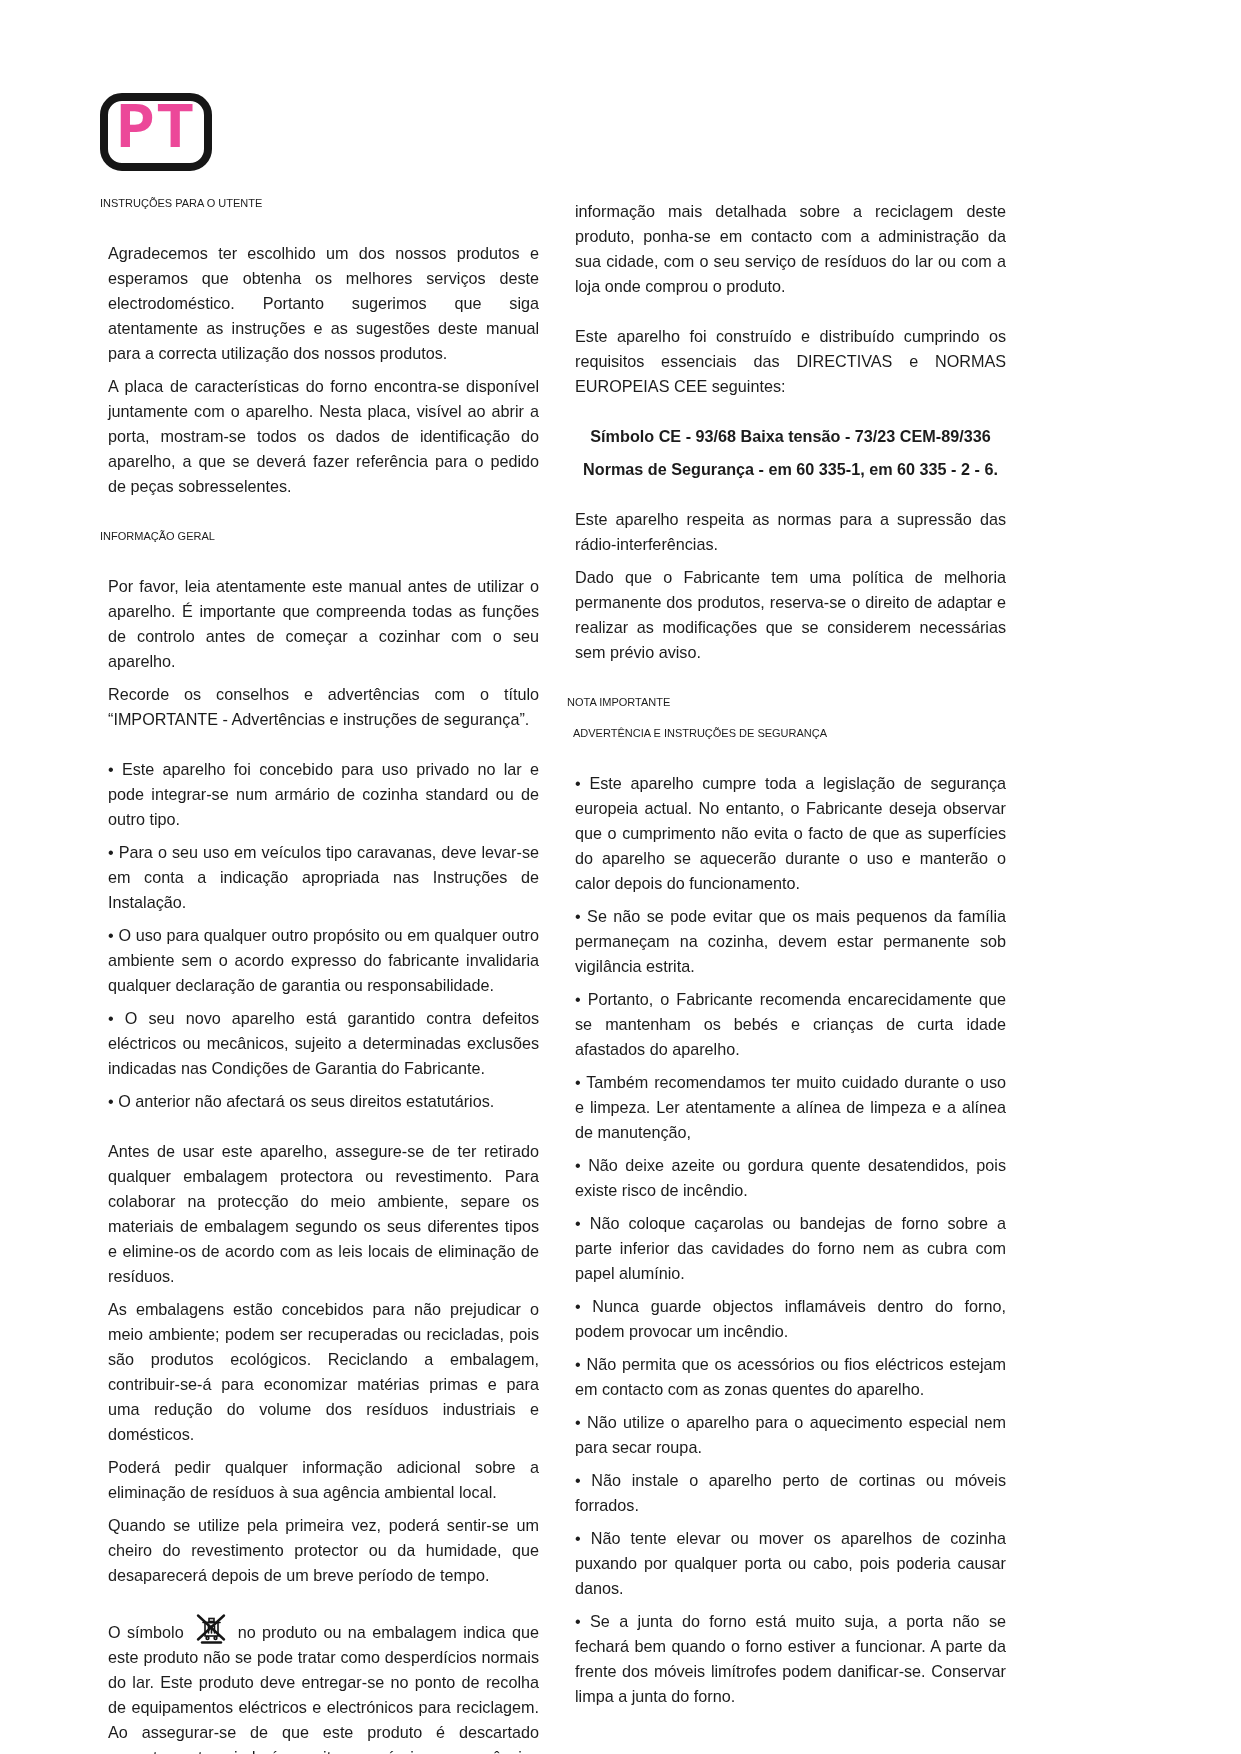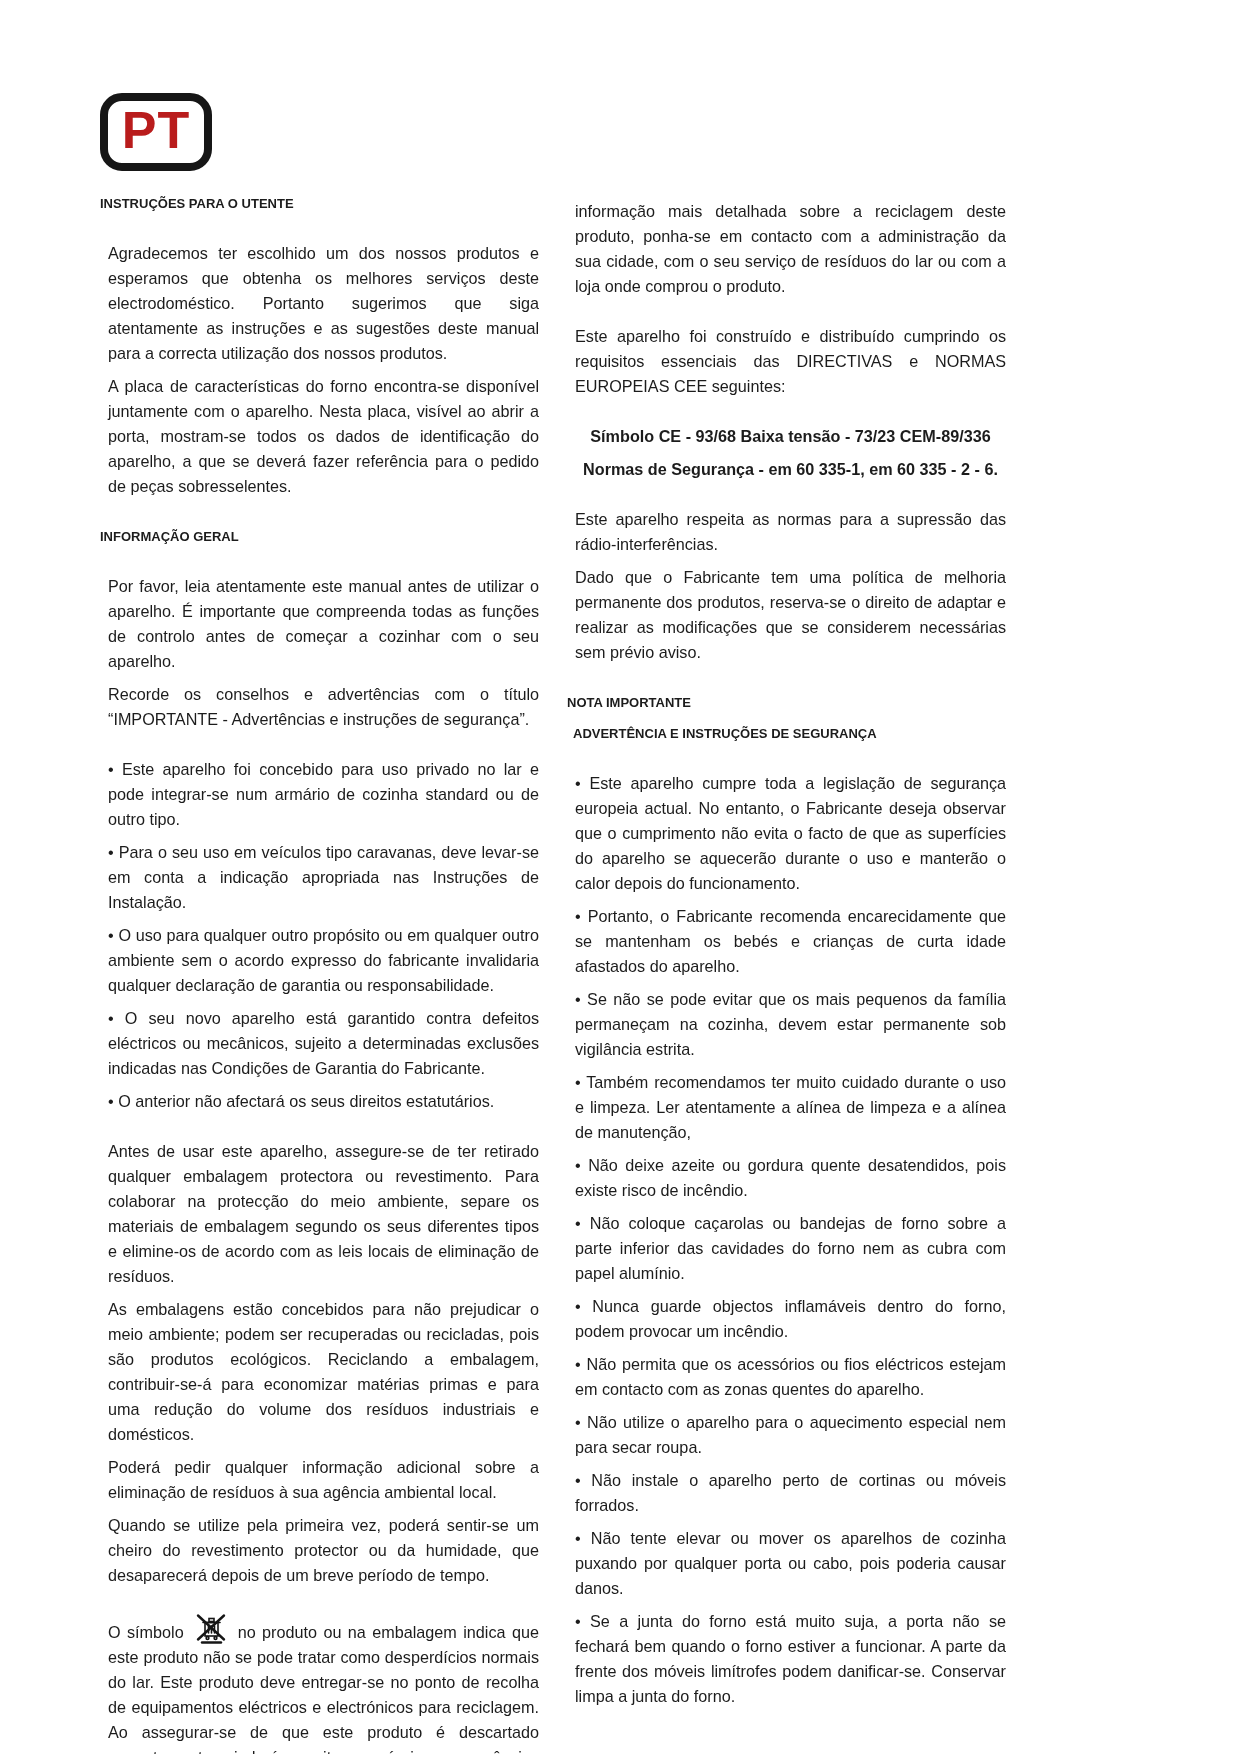--- a/index.html
+++ b/index.html
@@ -26,43 +26,44 @@
     width: 112px;
     height: 78px;
     border: 8px solid #161616;
     border-radius: 22px;
     display: flex;
     align-items: center;
     justify-content: center;
     margin: 0 0 20px 0;
   }
   .badge-text {
-    font-size: 52px;
+    font-size: 64px;
     font-weight: bold;
     letter-spacing: 1px;
-    color: #b91c1c;
+    color: #ec4899;
     line-height: 1;
     padding-bottom: 4px;
+    font-family: Liberation Mono, monospace;
   }
   .columns {
     display: flex;
     align-items: flex-start;
     gap: 20px;
     width: 914px;
   }
   .col {
     width: 447px;
     font-size: 16.2px;
     line-height: 25px;
     text-align: justify;
   }
   .col p { margin: 8px; }
   .heading {
-    font-size: 13px;
-    font-weight: bold;
+    font-size: 11px;
+    font-weight: normal;
     margin: 0 0 25px 0;
     line-height: 25px;
     text-align: left;
   }
   .heading.mid { margin: 25px 0; }
   .heading.tight { margin: 6px; }
   .heading.top-gap { margin: 25px 0 0 0; }
   .mt { margin-top: 25px !important; }
   .bold-line {
     font-weight: bold;
@@ -133,22 +134,22 @@
       <p class="mt bold-line">Símbolo CE - 93/68 Baixa tensão - 73/23 CEM-89/336</p>
       <p class="bold-line">Normas de Segurança - em 60 335-1, em 60 335 - 2 - 6.</p>
 
       <p class="mt">Este aparelho respeita as normas para a supressão das rádio-interferências.</p>
       <p>Dado que o Fabricante tem uma política de melhoria permanente dos produtos, reserva-se o direito de adaptar e realizar as modificações que se considerem necessárias sem prévio aviso.</p>
 
       <h2 class="heading tight top-gap">NOTA IMPORTANTE</h2>
       <h2 class="heading tight">ADVERTÊNCIA E INSTRUÇÕES DE SEGURANÇA</h2>
 
       <p class="mt">• Este aparelho cumpre toda a legislação de segurança europeia actual. No entanto, o Fabricante deseja observar que o cumprimento não evita o facto de que as superfícies do aparelho se aquecerão durante o uso e manterão o calor depois do funcionamento.</p>
+      <p>• Se não se pode evitar que os mais pequenos da família permaneçam na cozinha, devem estar permanente sob vigilância estrita.</p>
       <p>• Portanto, o Fabricante recomenda encarecidamente que se mantenham os bebés e crianças de curta idade afastados do aparelho.</p>
-      <p>• Se não se pode evitar que os mais pequenos da família permaneçam na cozinha, devem estar permanente sob vigilância estrita.</p>
       <p>• Também recomendamos ter muito cuidado durante o uso e limpeza. Ler atentamente a alínea de limpeza e a alínea de manutenção,</p>
       <p>• Não deixe azeite ou gordura quente desatendidos, pois existe risco de incêndio.</p>
       <p>• Não coloque caçarolas ou bandejas de forno sobre a parte inferior das cavidades do forno nem as cubra com papel alumínio.</p>
       <p>• Nunca guarde objectos inflamáveis dentro do forno, podem provocar um incêndio.</p>
       <p>• Não permita que os acessórios ou fios eléctricos estejam em contacto com as zonas quentes do aparelho.</p>
       <p>• Não utilize o aparelho para o aquecimento especial nem para secar roupa.</p>
       <p>• Não instale o aparelho perto de cortinas ou móveis forrados.</p>
       <p>• Não tente elevar ou mover os aparelhos de cozinha puxando por qualquer porta ou cabo, pois poderia causar danos.</p>
       <p>• Se a junta do forno está muito suja, a porta não se fechará bem quando o forno estiver a funcionar. A parte da frente dos móveis limítrofes podem danificar-se. Conservar limpa a junta do forno.</p>
     </section>

